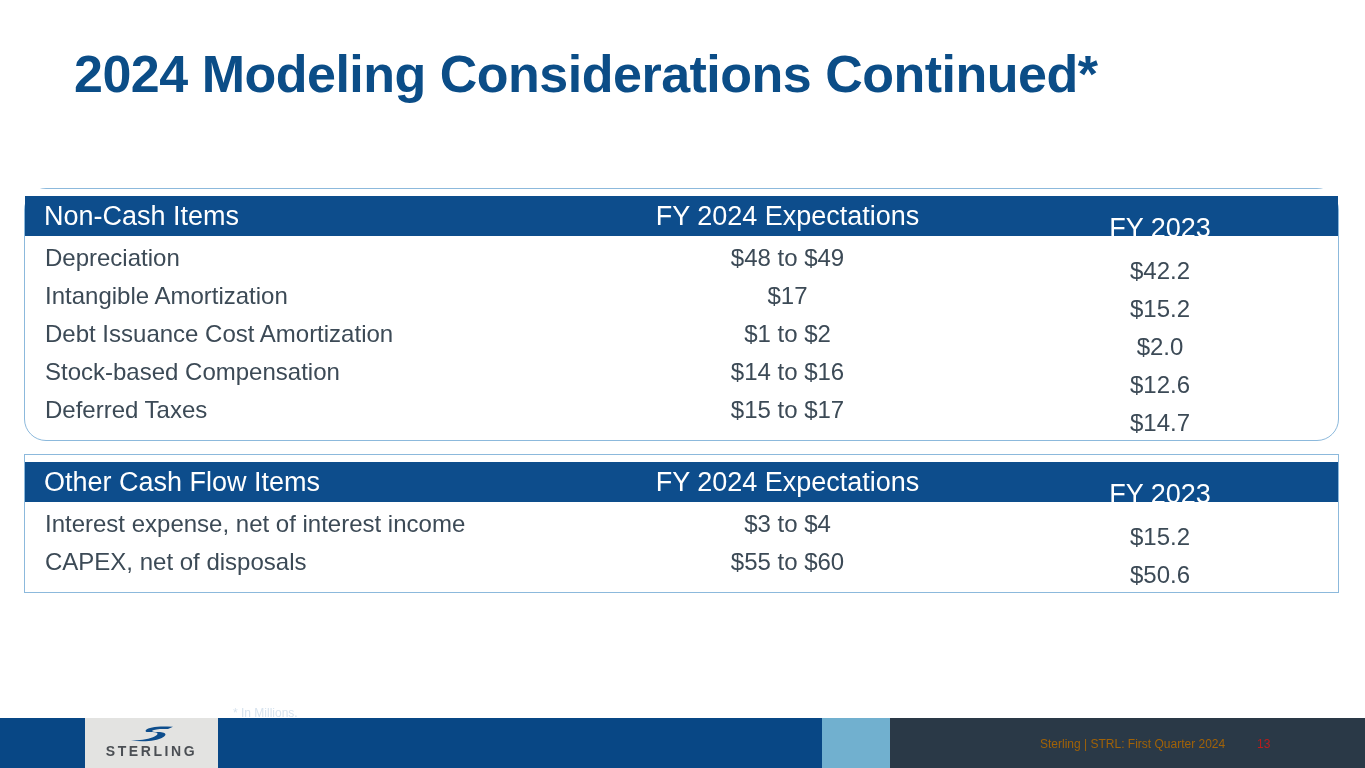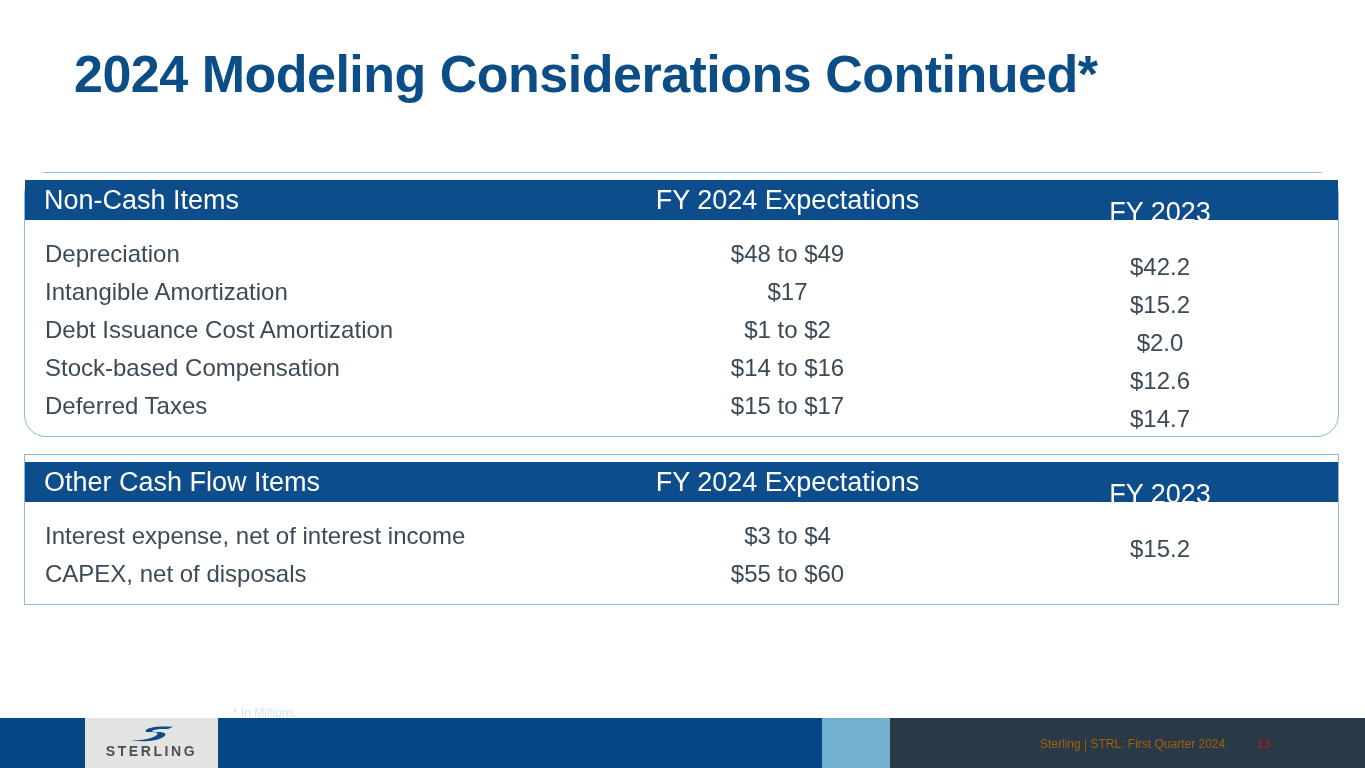--- a/index.html
+++ b/index.html
@@ -30,42 +30,42 @@
 
   
   .data-table {
     position: absolute;
     left: 24px;
     width: 1315px;
     box-sizing: border-box;
     border: 1px solid #8cb9dc;
     background: #ffffff;
   }
-  #table-non-cash  { top: 172px; border-radius: 22px; }
+  #table-non-cash  { top: 188px; border-radius: 22px; }
   #table-cash-flow { top: 454px; }
 
   .table-topgap {
     height: 7px;
     background: #ffffff;
   }
 
   .table-header {
     background: #0d4d8c;
     height: 40px;
     display: flex;
     align-items: center;
     color: #ffffff;
   }
   .table-header .col-label {
     font-size: 27px;
     font-weight: 400;
     white-space: nowrap;
   }
 
-  .table-body { padding-top: 15px; padding-bottom: 11px; }
+  .table-body { padding-top: 3px; padding-bottom: 11px; }
 
   .table-row {
     display: flex;
     align-items: center;
     height: 38px;
     color: #3c4a56;
   }
   .table-row .cell { font-size: 24px; white-space: nowrap; }
 
   
@@ -196,20 +196,21 @@
 
   <div class="table-body">
     <div class="table-row">
       <div class="cell col-item">Interest expense, net of interest income</div>
       <div class="cell col-exp">$3 to $4</div>
       <div class="cell col-prior">$15.2</div>
     </div>
     <div class="table-row">
       <div class="cell col-item">CAPEX, net of disposals</div>
       <div class="cell col-exp">$55 to $60</div>
+      <div class="cell col-prior">$50.6</div>
     </div>
   </div>
 </div>
 
 <div id="footer-bar">
   <div class="footer-seg" id="footer-blue"></div>
   <div class="footer-seg" id="footer-accent"></div>
   <div class="footer-seg" id="footer-dark"></div>
 </div>
 

